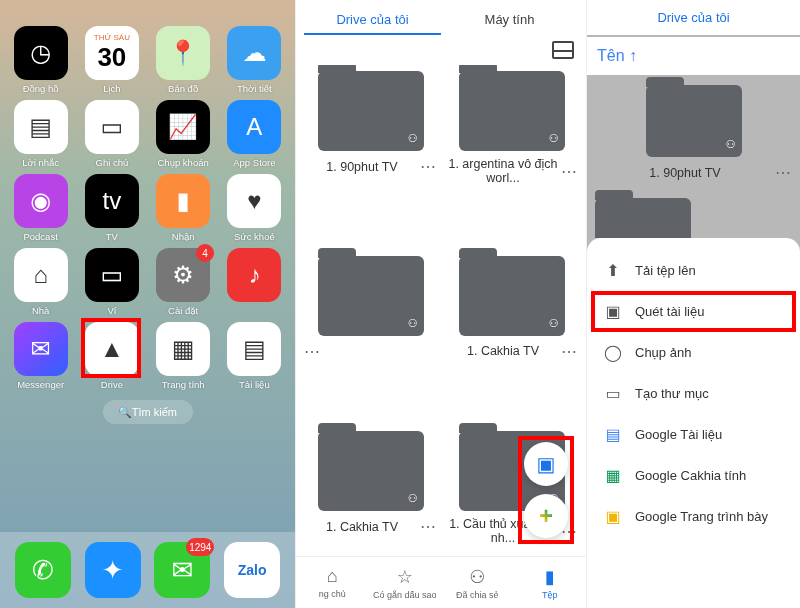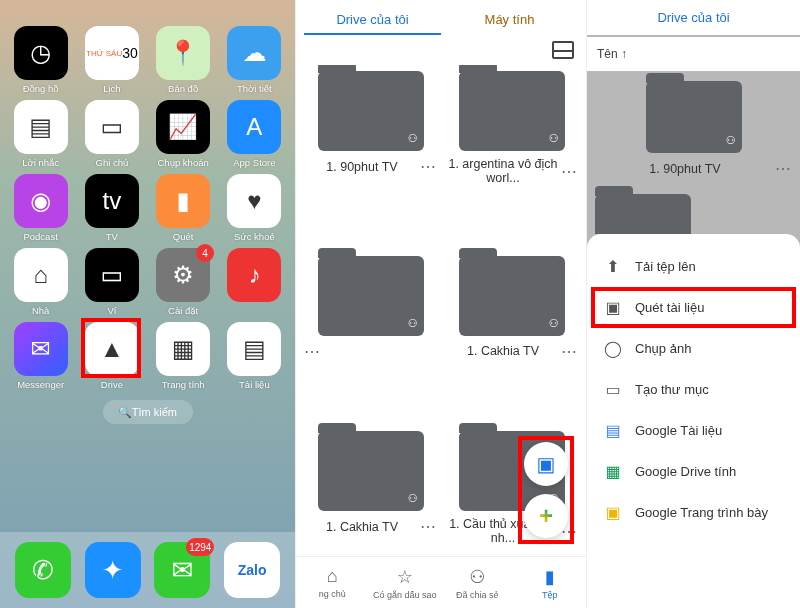--- a/index.html
+++ b/index.html
@@ -5,32 +5,32 @@
 *{margin:0;padding:0;box-sizing:border-box;font-family:-apple-system,Helvetica,Arial,sans-serif}
 body{width:800px;height:608px;display:flex;background:#fff;overflow:hidden}
 .panel{height:608px;overflow:hidden;position:relative}
 
 .p-a{width:295px;background:linear-gradient(180deg,#d5b79a 0%,#9fb8a8 30%,#7a9fb5 100%)}
 .statusbar{height:22px}
 .grid{display:grid;grid-template-columns:repeat(4,1fr);gap:6px 2px;padding:4px 6px}
 .app{display:flex;flex-direction:column;align-items:center}
 .app .ic{width:54px;height:54px;border-radius:13px;display:flex;align-items:center;justify-content:center;font-size:24px;position:relative}
 .app .lbl{font-size:9.5px;color:#fff;margin-top:3px;text-shadow:0 0 2px rgba(0,0,0,.4)}
-.calwidget{background:#fff;color:#000;flex-direction:row;font-size:9px}
+.calwidget{background:#fff;color:#000;flex-direction:column;font-size:9px}
 .calwidget .d{color:#e63;font-size:8px}
-.calwidget .n{font-size:14px;font-weight:400}
+.calwidget .n{font-size:26px;font-weight:700}
 .badge{position:absolute;top:-4px;right:-4px;background:#e33;color:#fff;border-radius:9px;min-width:18px;height:18px;font-size:10px;display:flex;align-items:center;justify-content:center;padding:0 3px}
 .hl{position:absolute;border:4px solid #f00;pointer-events:none}
 .search{margin:6px auto 0;width:90px;height:24px;background:rgba(255,255,255,.2);backdrop-filter:blur(4px);border-radius:12px;display:flex;align-items:center;justify-content:center;color:#fff;font-size:11px}
 .dock{position:absolute;bottom:0;left:0;right:0;height:76px;background:rgba(255,255,255,.25);display:flex;justify-content:space-around;align-items:center;padding:0 8px}
 .dock .ic{width:56px;height:56px;border-radius:14px;display:flex;align-items:center;justify-content:center;font-size:26px;position:relative}
 
 .p-b{width:292px;background:#fff;display:flex;flex-direction:column;border-left:1px solid #eee;border-right:1px solid #eee}
 .tabs{display:flex;padding:6px 8px 0}
-.tab{flex:1;text-align:center;font-size:13px;padding:6px 0;color:#a16207}
+.tab{flex:1;text-align:center;font-size:13px;padding:6px 0;color:#404040}
 .tab.act{color:#1a73e8;border-bottom:2px solid #1a73e8}
 .viewbar{display:flex;justify-content:flex-end;padding:6px 12px}
 .viewic{width:22px;height:18px;border:2px solid #444;border-radius:2px;position:relative}
 .viewic:before{content:"";position:absolute;left:0;right:0;top:50%;height:2px;background:#444}
 .dgrid{flex:1;display:grid;grid-template-columns:1fr 1fr;gap:14px 8px;padding:6px 8px;overflow:hidden}
 .dfolder{display:flex;flex-direction:column;align-items:center}
 .fold-ic{width:106px;height:80px;background:#5f6368;border-radius:6px;position:relative}
 .fold-ic:before{content:"";position:absolute;top:-8px;left:0;width:38px;height:10px;background:#5f6368;border-radius:4px 4px 0 0}
 .fold-ic .sh{position:absolute;bottom:6px;right:6px;color:#fff;font-size:11px}
 .frow{display:flex;align-items:center;margin-top:6px;width:100%}
@@ -40,21 +40,21 @@
 .fab .pill{width:44px;background:#fff;border-radius:22px;box-shadow:0 2px 8px rgba(0,0,0,.2);padding:10px 0;display:flex;flex-direction:column;align-items:center;gap:12px}
 .fab .plus{width:44px;height:44px;background:#fff;border-radius:22px;box-shadow:0 2px 8px rgba(0,0,0,.2);display:flex;align-items:center;justify-content:center;font-size:24px}
 .btabs{position:absolute;bottom:0;left:0;right:0;height:52px;background:#fff;border-top:1px solid #eee;display:flex}
 .btab{flex:1;display:flex;flex-direction:column;align-items:center;justify-content:center;font-size:9px;color:#666;gap:2px}
 .btab.act{color:#1a73e8}
 .btab .bi{font-size:18px}
 
 .p-c{width:213px;background:rgba(0,0,0,.28);display:flex;flex-direction:column}
 .chead{background:#fff;padding:10px;margin-bottom:2px}
 .chead .t{color:#1a73e8;font-size:13px;text-align:center}
-.csort{background:#fff;padding:10px;font-size:12px;color:#404040}
+.csort{background:#fff;padding:10px;font-size:16px;color:#3b82f6}
 .cfold{padding:10px 8px;display:flex;flex-direction:column;align-items:center}
 .cfold .fold-ic{width:96px;height:72px}
 .cfold .frow{margin-top:6px}
 .cfold2{padding:6px 8px 0}
 .cfold2 .fold-ic{width:96px;height:40px;border-radius:6px 6px 0 0}
 .sheet{background:#fff;border-radius:14px 14px 0 0;flex:1;padding:12px 0;margin-top:auto}
 .srow{display:flex;align-items:center;gap:12px;padding:11px 16px;font-size:13px;color:#333}
 .srow .si{width:20px;display:flex;justify-content:center;color:#555;font-size:16px}
 </style>
 </head>
@@ -101,21 +101,21 @@
       <div class="app">
         <div class="ic" style="background:#b843e6;color:#fff">◉</div>
         <div class="lbl">Podcast</div>
       </div>
       <div class="app">
         <div class="ic" style="background:#000;color:#fff">tv</div>
         <div class="lbl">TV</div>
       </div>
       <div class="app">
         <div class="ic" style="background:#fc8c3c;color:#fff">▮</div>
-        <div class="lbl">Quét</div>
+        <div class="lbl">Nhận</div>
       </div>
       <div class="app">
         <div class="ic" style="background:#fff;color:#333">♥</div>
         <div class="lbl">Sức khoẻ</div>
       </div>
       <div class="app">
         <div class="ic" style="background:#fff;color:#333">⌂</div>
         <div class="lbl">Nhà</div>
       </div>
       <div class="app">
@@ -283,20 +283,20 @@
       <div class="srow">
         <div class="si" style="">▭</div>
         <div>Tạo thư mục</div>
       </div>
       <div class="srow">
         <div class="si" style="color:#4285f4">▤</div>
         <div>Google Tài liệu</div>
       </div>
       <div class="srow">
         <div class="si" style="color:#0f9d58">▦</div>
-        <div>Google Drive tính</div>
+        <div>Google Cakhia tính</div>
       </div>
       <div class="srow">
         <div class="si" style="color:#f4b400">▣</div>
         <div>Google Trang trình bày</div>
       </div>
     </div>
 </div>
 
 </body></html>

